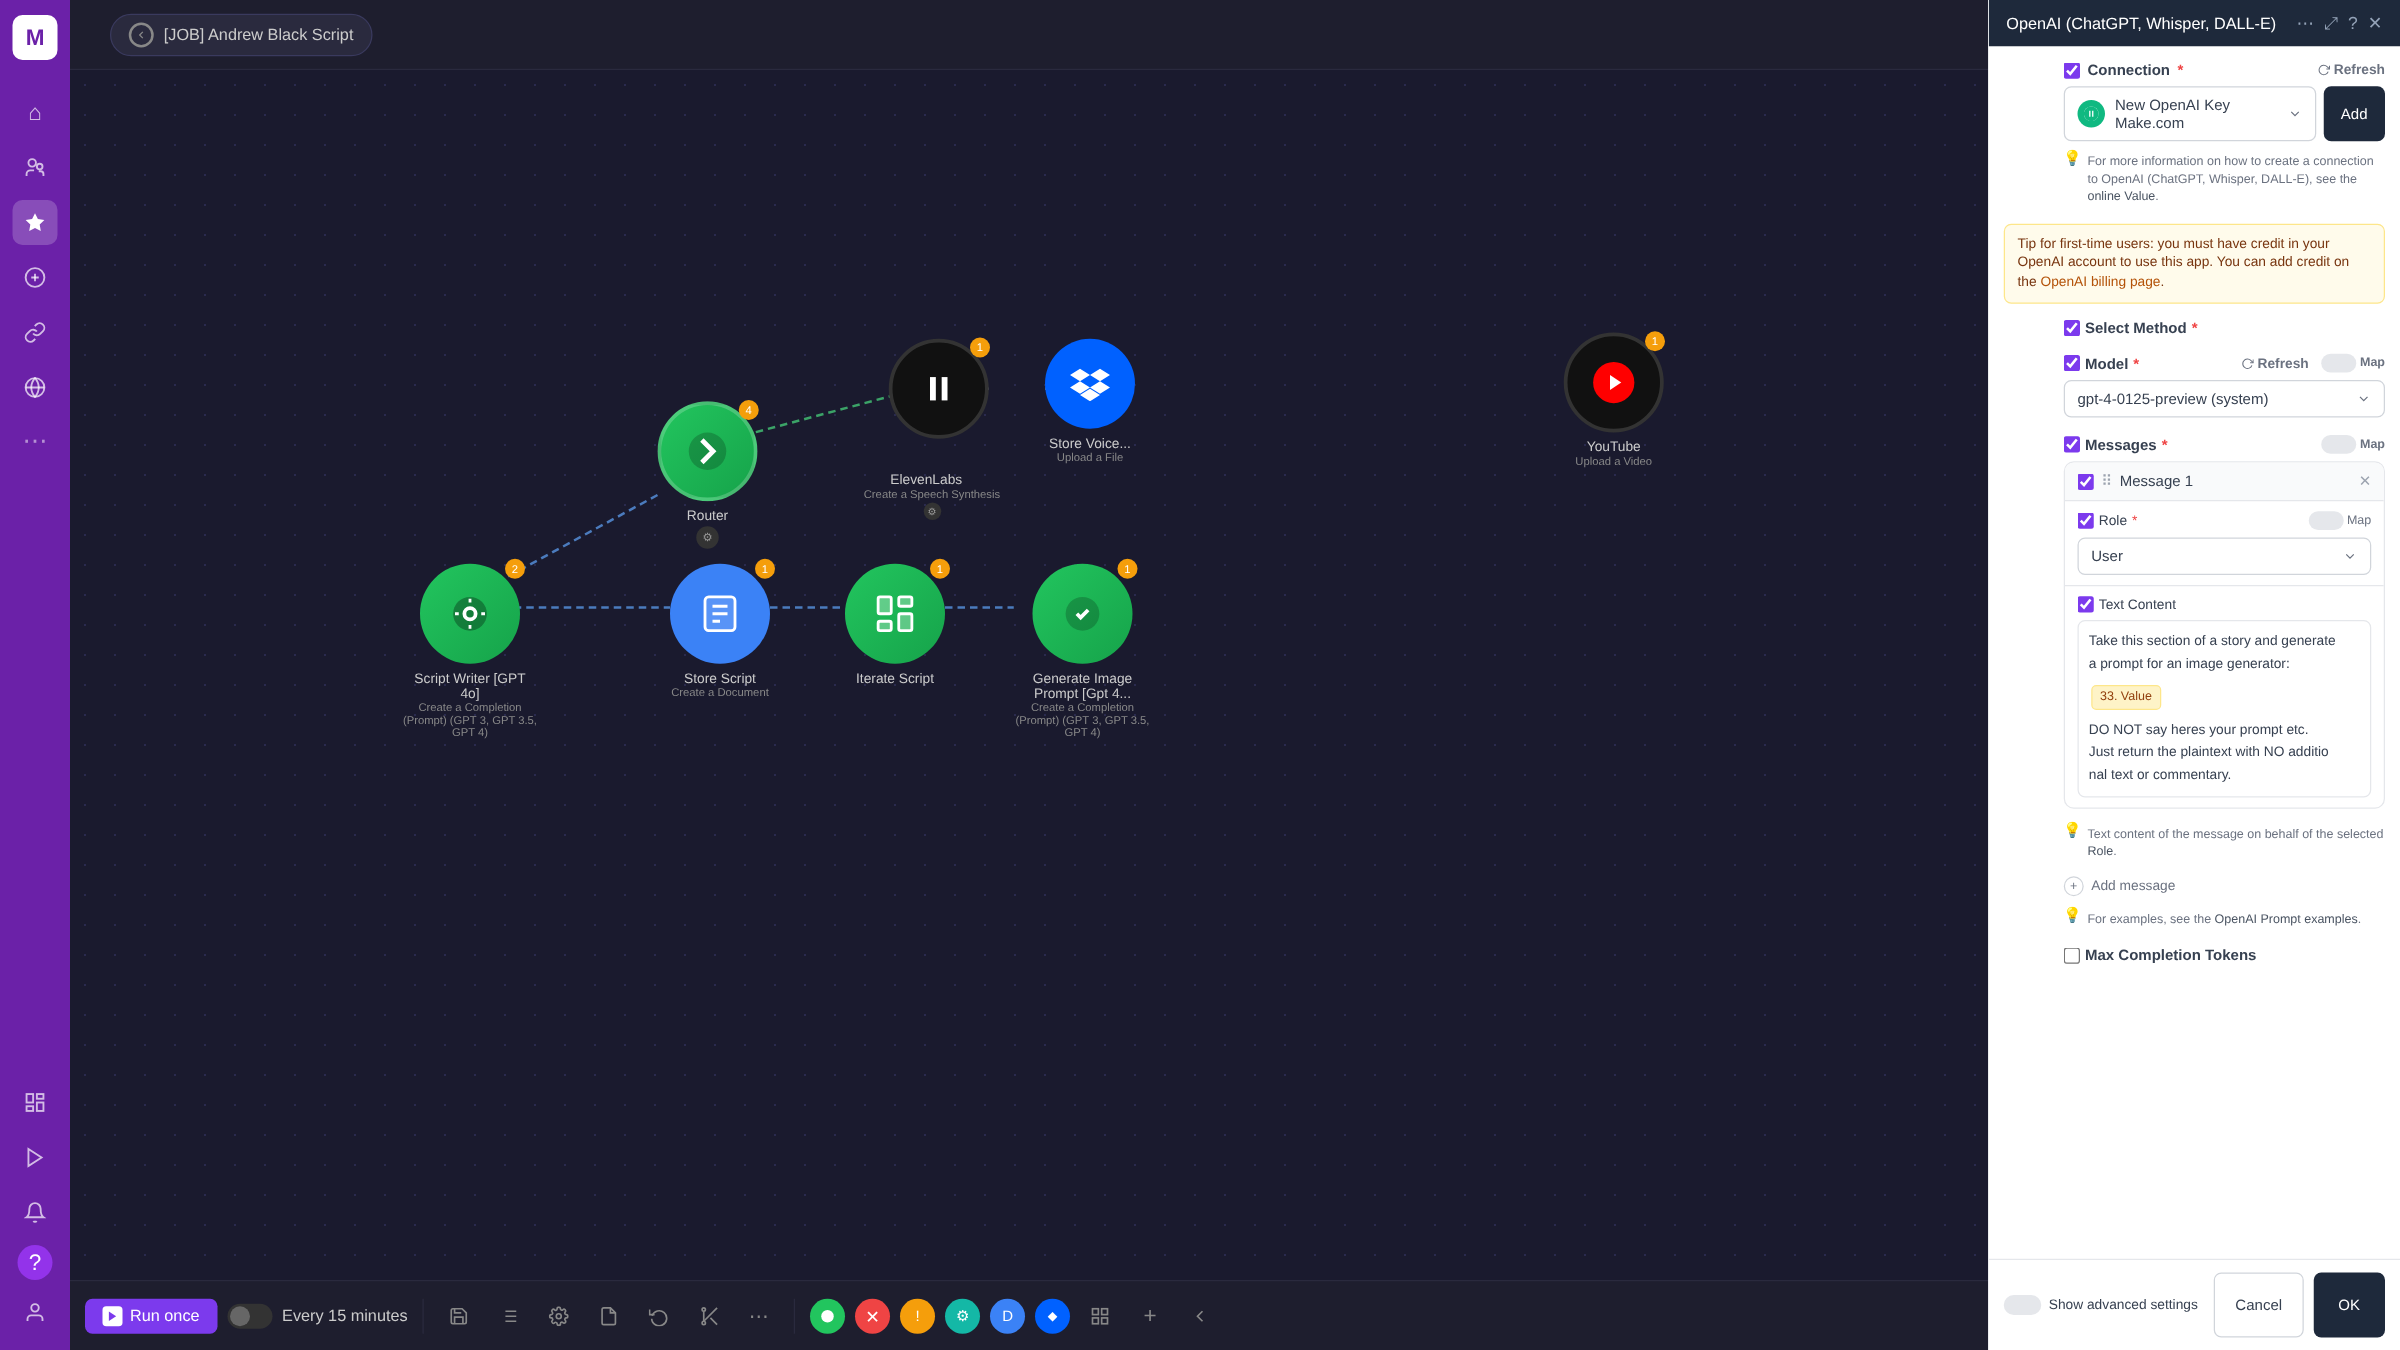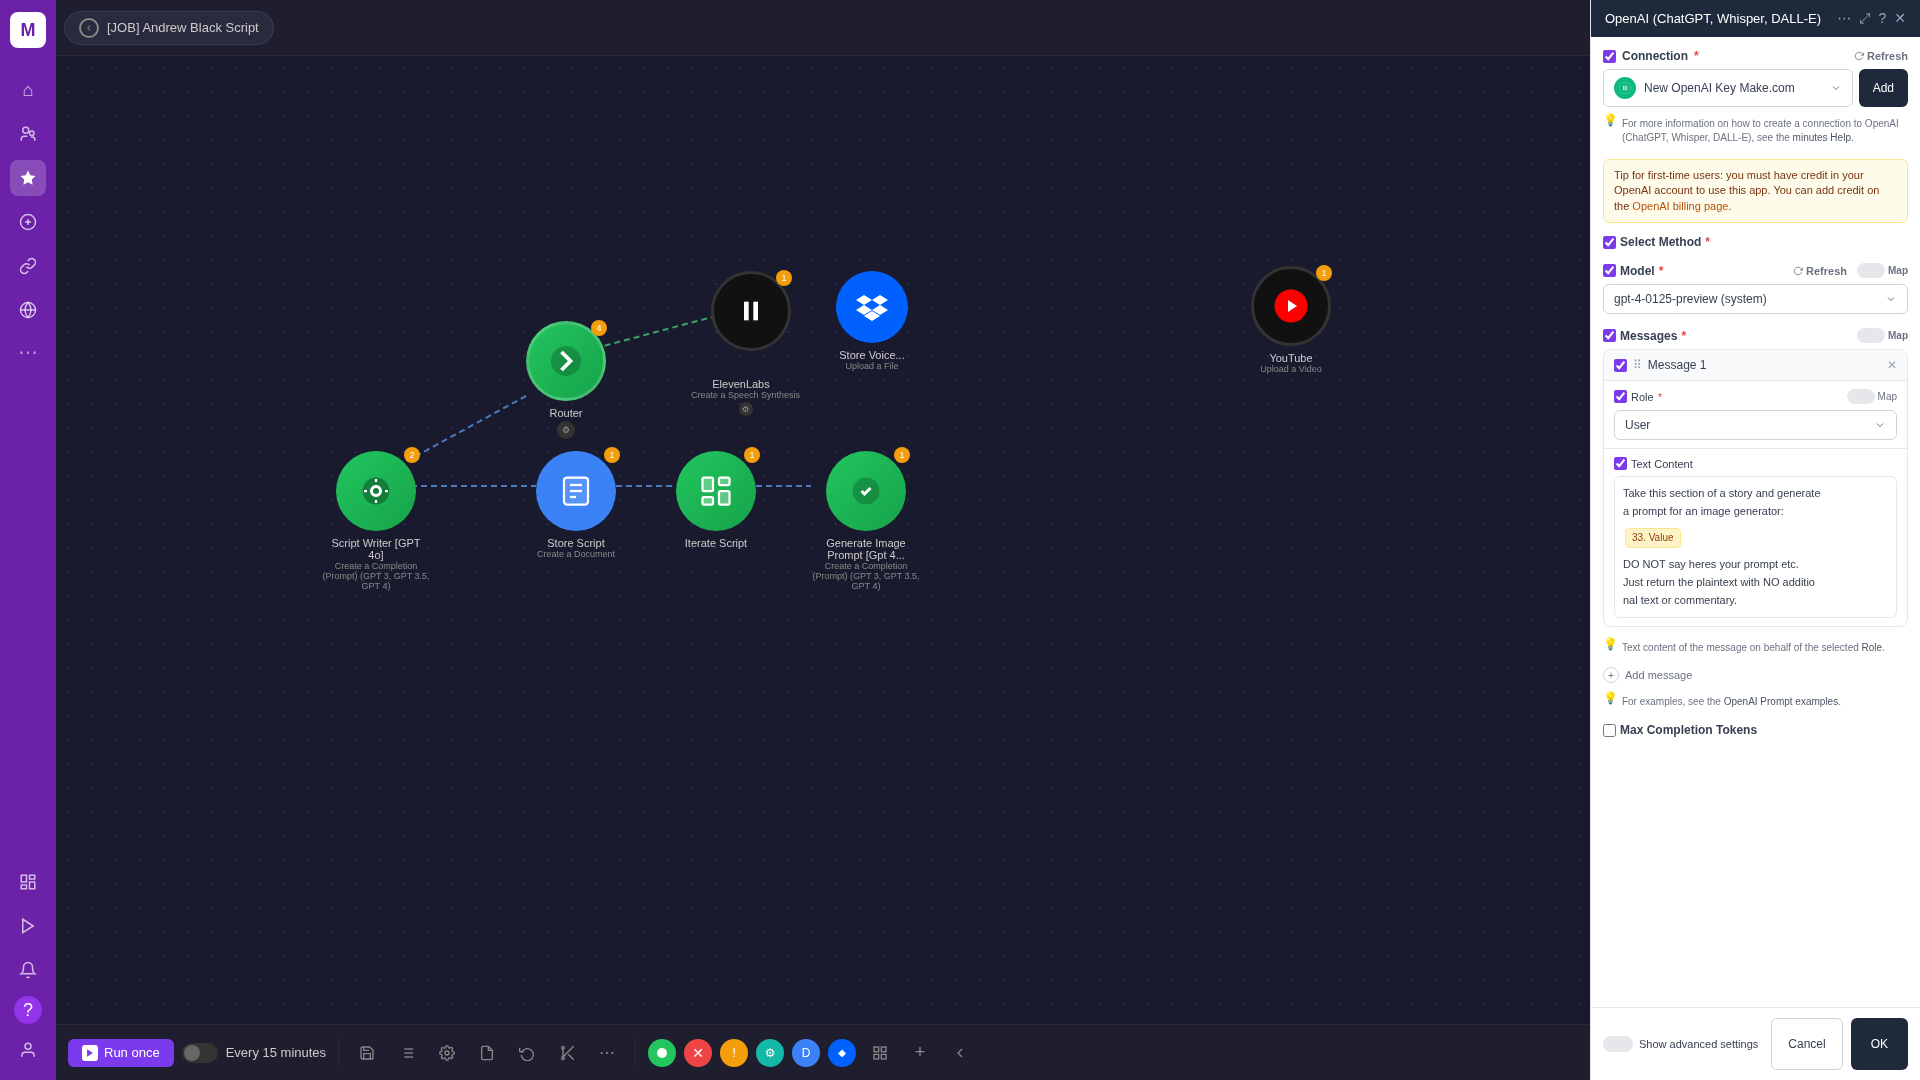--- a/index.html
+++ b/index.html
@@ -46,21 +46,21 @@
       position: relative;
       overflow: hidden;
     }
 
     
     .header {
       height: 56px;
       background: #1e1e2e;
       display: flex;
       align-items: center;
-      padding: 0 8px;
+      padding: 0 32px;
       border-bottom: 1px solid #2a2a3e;
     }
     .job-badge {
       display: flex; align-items: center; gap: 8px;
       background: #2a2a3e;
       border: 1px solid #3a3a5e;
       border-radius: 20px;
       padding: 6px 14px;
       color: #ccc;
       font-size: 13px;
@@ -217,20 +217,21 @@
       color: #94a3b8;
       font-size: 14px;
     }
     .panel-body {
       flex: 1;
       overflow-y: auto;
       padding: 12px;
     }
     .panel-section {
       margin-bottom: 14px;
+      margin-left: 48px;
     }
     .panel-label {
       font-size: 12px;
       font-weight: 600;
       color: #374151;
       display: flex;
       align-items: center;
       gap: 4px;
       margin-bottom: 6px;
     }
@@ -748,21 +749,21 @@
           </div>
           <span style="font-size:12px;color:#374151;flex:1;">New OpenAI Key Make.com</span>
           <svg width="12" height="12" viewBox="0 0 24 24" fill="none" stroke="#6b7280" stroke-width="2">
               <polyline points="6 9 12 15 18 9"></polyline>
             </svg>
         </div>
         <button class="add-btn">Add</button>
       </div>
       <div style="display:flex;align-items:flex-start;gap:4px;margin-top:6px;">
         <span class="hint-icon">💡</span>
-        <p class="info-hint">For more information on how to create a connection to OpenAI (ChatGPT, Whisper, DALL-E), see the <a>minutes Help</a>.</p>
+        <p class="info-hint">For more information on how to create a connection to OpenAI (ChatGPT, Whisper, DALL-E), see the <a>online Value</a>.</p>
       </div>
     </div>
 
     <div class="info-box">
       <span>Tip for first-time users: you must have credit in your OpenAI account to use this app. You can add credit on the <a>OpenAI billing page</a>.</span>
     </div>
 
     <div class="panel-section" style="margin-top:12px;">
       <div class="panel-label">
         <input type="checkbox" checked="" style="accent-color: rgb(124, 58, 237); width: 13px; height: 13px;">

